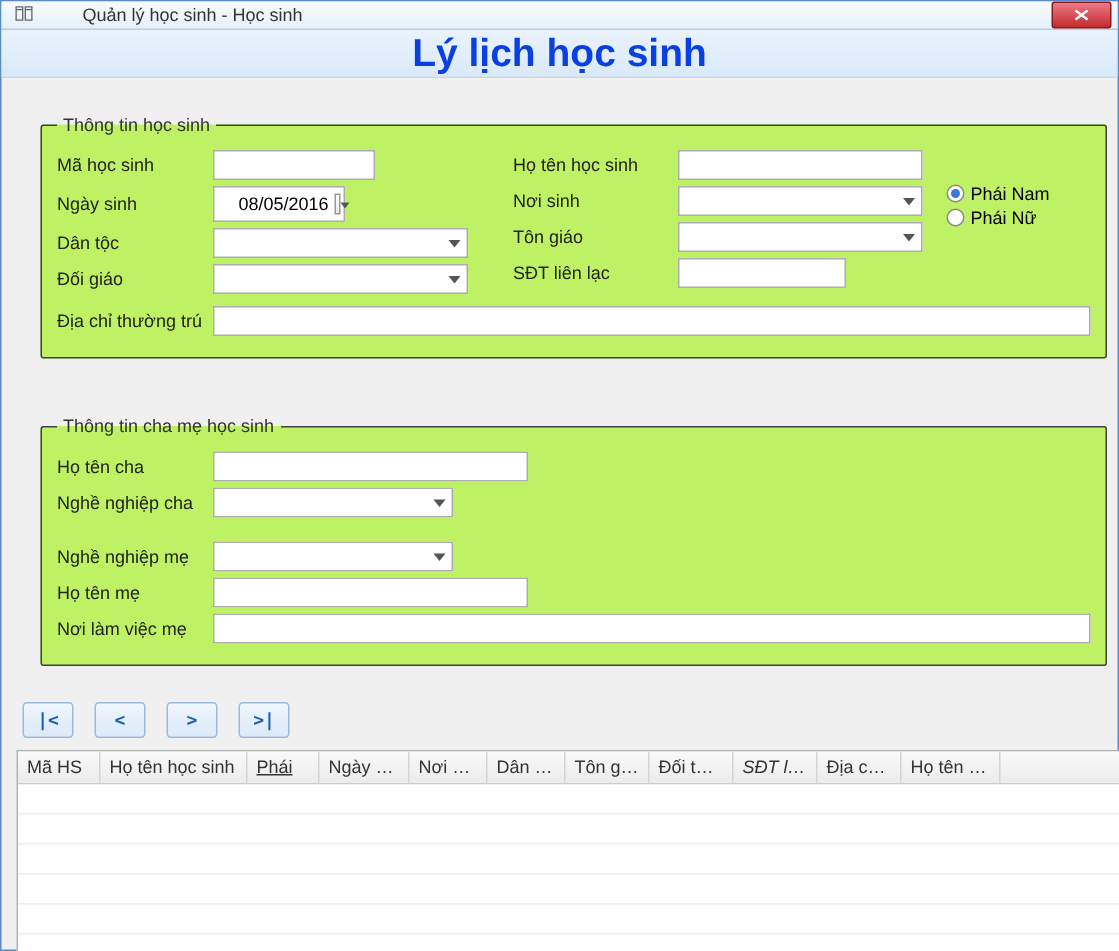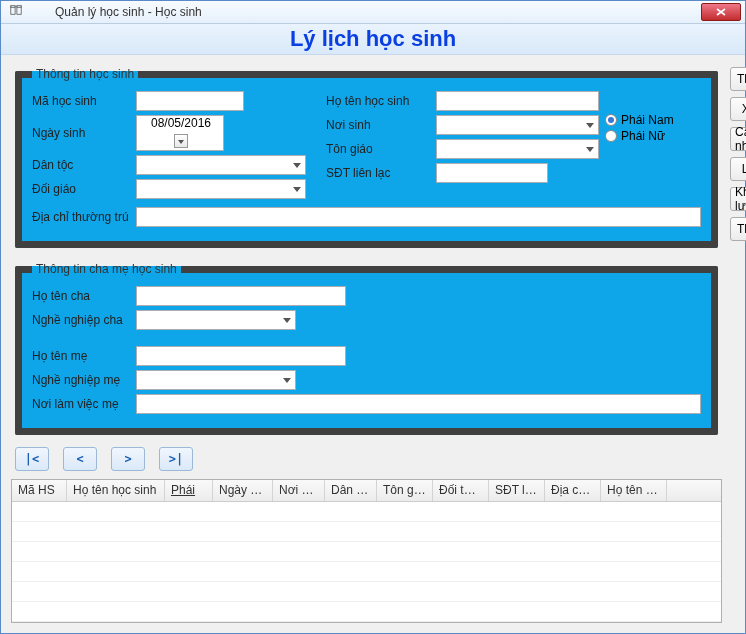--- a/index.html
+++ b/index.html
@@ -3,46 +3,46 @@
 <meta charset="utf-8">
 <style>
   * { box-sizing: border-box; font-family: "Segoe UI", Tahoma, sans-serif; font-size: 12px; }
   body { margin: 0; padding: 0; background: #fff; }
   .window { width: 746px; height: 634px; border: 1px solid #5a8ac6; background: #f0f0f0; display: flex; flex-direction: column; }
   .titlebar { height: 26px; background: linear-gradient(#f7fbff,#e6f0fb); border-bottom: 1px solid #b8cde0; display: flex; align-items: center; padding: 0 4px; gap: 28px; }
   .titlebar .icon { margin: 0 4px; color: #555; }
   .titlebar .title { flex: 1; color: #333; }
   .close-btn { width: 40px; height: 18px; background: linear-gradient(#e78,#c22d2d); border: 1px solid #8b1a1a; border-radius: 2px; color: #fff; display: flex; align-items: center; justify-content: center; font-size: 11px; cursor: default; }
   .header-banner { height: 36px; background: linear-gradient(#eaf3fd,#d9e9f9); display: flex; align-items: center; justify-content: center; border-bottom: 1px solid #c6d8eb; }
-  .header-banner h1 { margin: 0; font-size: 22px; color: #0a3fe2; font-weight: bold; }
+  .header-banner h1 { margin: 0; font-size: 26px; color: #0a3fe2; font-weight: bold; }
   .content { flex: 1; padding: 8px 10px 10px 10px; position: relative; display: flex; gap: 8px; }
   .left-pane { flex: 1; display: flex; flex-direction: column; gap: 6px; }
   .right-pane { width: 76px; display: flex; flex-direction: column; gap: 6px; padding-top: 4px; }
-  fieldset { border: 7px solid #404040; border-radius: 2px; padding: 6px 10px 10px 10px; margin: 4px; background: #0ea5e9; }
+  fieldset { border: 1px solid #404040; border-radius: 2px; padding: 6px 10px 10px 10px; margin: 16px; background: #bef264; }
   legend { padding: 0 4px; color: #333; }
   .row { display: flex; align-items: center; margin: 4px 0; gap: 6px; }
   .lbl { width: 98px; color: #222; }
   .txt { height: 20px; border: 1px solid #abadb3; background: #fff; padding: 1px 3px; }
   .combo { height: 20px; border: 1px solid #abadb3; background: #fff; position: relative; display: flex; align-items: center; }
   .combo::after { content: ""; position: absolute; right: 4px; top: 7px; border-left: 4px solid transparent; border-right: 4px solid transparent; border-top: 5px solid #555; }
-  .datepick { width: 88px; height: 36px; border: 1px solid #abadb3; background: #fff; display: flex; align-items: center; padding: 0 2px 0 4px; gap: 4px; flex-direction: column; }
+  .datepick { width: 88px; height: 24px; border: 1px solid #abadb3; background: #fff; display: flex; align-items: center; padding: 0 2px 0 16px; gap: 4px; }
   .datepick .cal { width: 14px; height: 14px; border: 1px solid #999; background: linear-gradient(#fff,#e8e8e8); position: relative; }
   .datepick .cal::after { content:""; position:absolute; left:3px; top:5px; border-left:3px solid transparent; border-right:3px solid transparent; border-top:4px solid #555;}
   .radio { display: flex; align-items: center; gap: 4px; margin: 2px 0; }
   .radio-dot { width: 12px; height: 12px; border: 1px solid #888; border-radius: 50%; background: #fff; position: relative; display: inline-block; }
   .radio-dot.checked::after { content:""; position:absolute; left:2px; top:2px; width:6px; height:6px; border-radius:50%; background:#3a78d6; }
   .btn { height: 24px; border: 1px solid #acacac; background: linear-gradient(#fdfdfd,#ececec); border-radius: 3px; display: flex; align-items: center; justify-content: center; cursor: default; padding: 0 4px; }
   .nav-row { display: flex; gap: 14px; padding: 2px 4px; }
   .nav-btn { width: 34px; height: 24px; border: 1px solid #9cb8d8; background: linear-gradient(#f0f6fd,#dbe9f8); border-radius: 3px; color: #1a5fb4; display: flex; align-items: center; justify-content: center; font-weight: bold; font-family: monospace; }
   .grid-wrap { border: 1px solid #b0b0b0; background: #fff; flex: 1; display: flex; flex-direction: column; }
   .grid-head { display: flex; background: linear-gradient(#f9f9f9,#ececec); border-bottom: 1px solid #ccc; height: 22px; }
   .gh { border-right: 1px solid #d4d4d4; padding: 3px 6px; color: #333; overflow: hidden; white-space: nowrap; text-overflow: ellipsis; }
   .grid-body { flex: 1; background: #fff; }
   .grid-row { height: 20px; border-bottom: 1px solid #eee; }
-  .two-col { display: flex; gap: 6px; }
+  .two-col { display: flex; gap: 16px; }
   .colA { width: 288px; }
   .colB { flex: 1; }
   .colC { width: 96px; padding-top: 24px; }
 </style>
 </head>
 <body>
 
 <div class="window">
   <div class="titlebar">
     <span class="icon">
@@ -129,26 +129,26 @@
         <div class="row">
           <span class="lbl">Họ tên cha</span>
           <input class="txt" style="width: 210px;" value="">
         </div>
         <div class="row">
           <span class="lbl">Nghề nghiệp cha</span>
           <div class="combo" style="width:160px"></div>
         </div>
         <div style="height:8px"></div>
         <div class="row">
+          <span class="lbl">Nghề nghiệp mẹ</span>
+          <div class="combo" style="width:160px"></div>
+        </div>
+        <div class="row">
           <span class="lbl">Họ tên mẹ</span>
           <input class="txt" style="width: 210px;" value="">
-        </div>
-        <div class="row">
-          <span class="lbl">Nghề nghiệp mẹ</span>
-          <div class="combo" style="width:160px"></div>
         </div>
         <div class="row">
           <span class="lbl">Nơi làm việc mẹ</span>
           <input class="txt" style="flex: 1 1 0%;" value="">
         </div>
       </fieldset>
 
       <div class="nav-row">
         <div class="nav-btn">|&lt;</div>
         <div class="nav-btn">&lt;</div>
@@ -159,21 +159,21 @@
       <div class="grid-wrap">
         <div class="grid-head" id="grid-head">
             <div class="gh" style="width: 55px;">Mã HS</div>
             <div class="gh" style="width: 98px;">Họ tên học sinh</div>
             <div class="gh" style="width: 48px; text-decoration: underline;">Phái</div>
             <div class="gh" style="width: 60px;">Ngày sinh</div>
             <div class="gh" style="width: 52px;">Nơi sinh</div>
             <div class="gh" style="width: 52px;">Dân tộc</div>
             <div class="gh" style="width: 56px;">Tôn giáo</div>
             <div class="gh" style="width: 56px;">Đối tượ...</div>
-            <div class="gh" style="width: 56px;">SĐT liê...</div>
+            <div class="gh" style="width: 56px; font-style: italic;">SĐT liê...</div>
             <div class="gh" style="width: 56px;">Địa chỉ t...</div>
             <div class="gh" style="width: 66px;">Họ tên cha</div>
           </div>
         <div class="grid-body">
           <div class="grid-row"></div>
           <div class="grid-row"></div>
           <div class="grid-row"></div>
           <div class="grid-row"></div>
           <div class="grid-row"></div>
           <div class="grid-row"></div>

